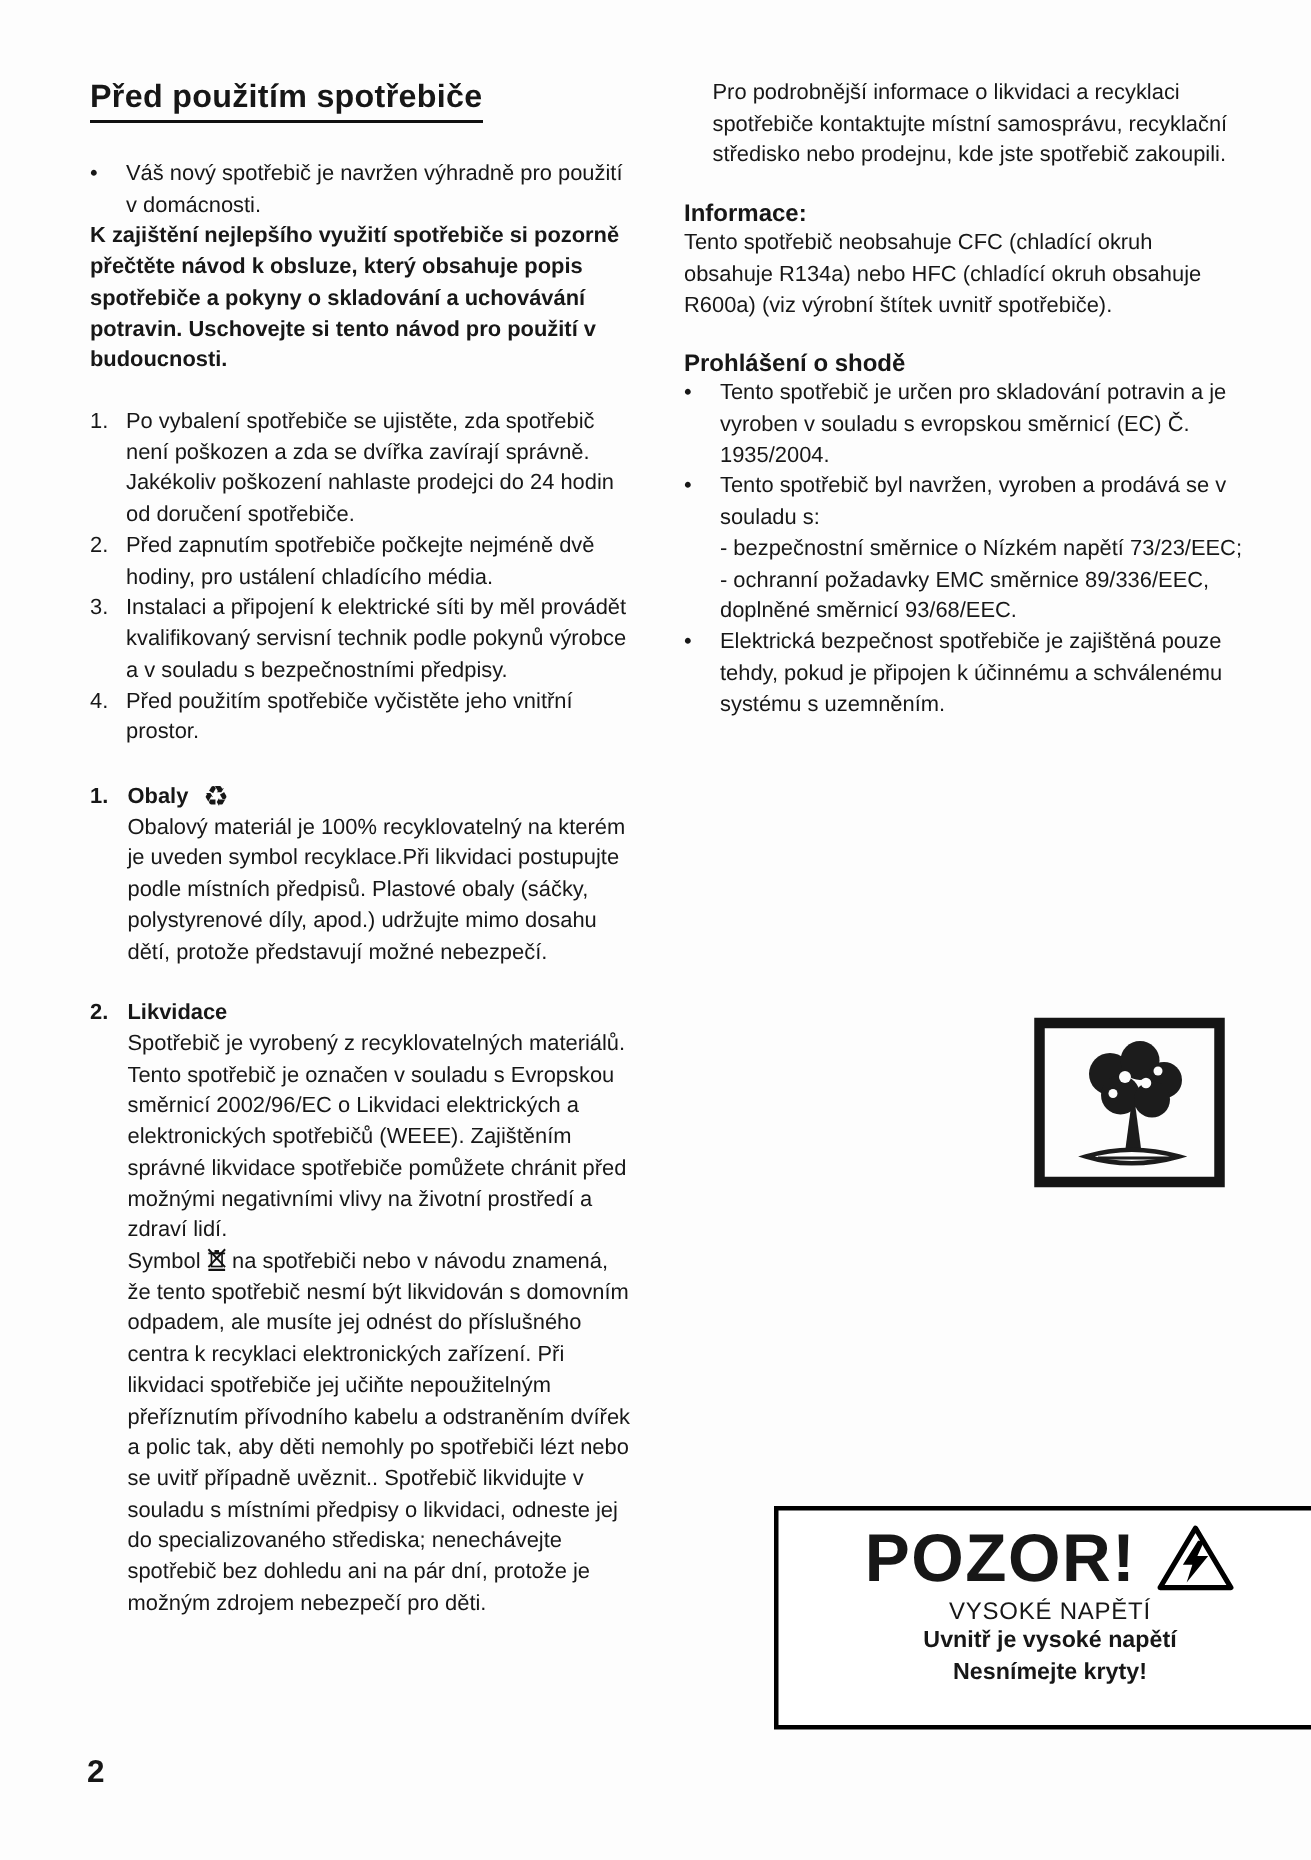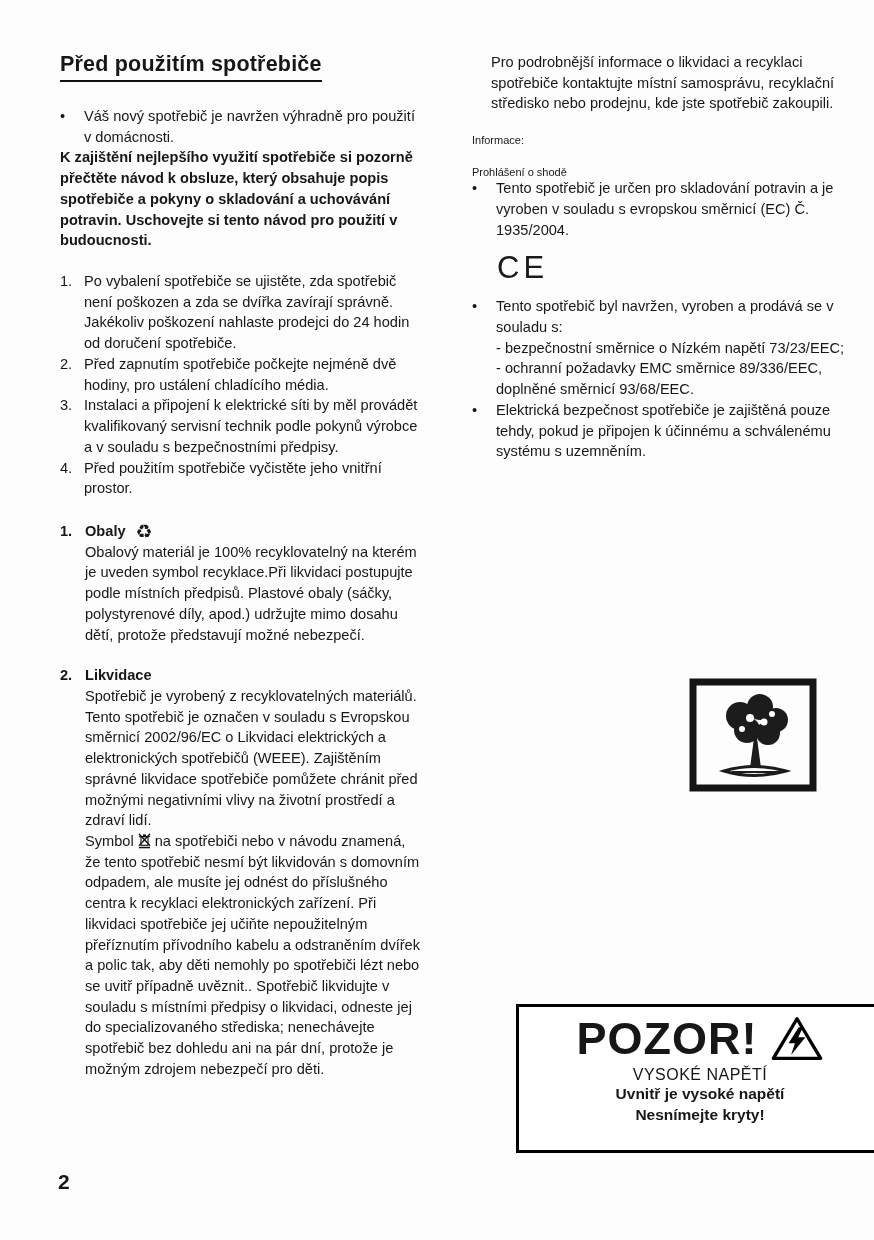--- a/index.html
+++ b/index.html
@@ -4,21 +4,21 @@
 <style>
   * { margin:0; padding:0; box-sizing:border-box; }
   html,body { background:#d9d9d9; }
   body { font-family:"Liberation Sans","DejaVu Sans",sans-serif; }
   .page {
     position:relative; width:874px; height:1240px; margin:0 auto;
     background:#fdfdfd; color:#171717; overflow:hidden;
   }
   .col { position:absolute; top:52px; }
   #col-left  { left:60px;  width:364px; }
-  #col-right { left:472px; width:372px; }
+  #col-right { left:456px; width:372px; }
 
   .doc-title {
     font-size:21.5px; font-weight:bold; width:fit-content;
     border-bottom:2.5px solid #111; padding-bottom:3px; margin-bottom:24px;
     letter-spacing:0.2px;
   }
 
   .para, .hang, .list-item, .sec-heading { font-size:14.6px; line-height:1.42; }
   .bold { font-weight:bold; }
 
@@ -35,21 +35,21 @@
 
   .sec-heading { display:flex; align-items:center; font-weight:bold; }
   .sec-heading .sec-num { flex:0 0 25px; }
   .recycle { font-weight:normal; font-size:19px; margin-left:10px; line-height:1; }
 
   .indented { margin-left:25px; }
   .indent-sm { padding-left:19px; }
 
   .weee-svg { vertical-align:-3px; margin:0 4px; }
 
-  .heading { font-size:11px; font-weight:normal; }
+  .heading { font-size:16px; font-weight:bold; }
 
   .prewrap { white-space:pre-line; }
 
   .ce {
     margin:10px 0 10px 25px; font-size:31px; letter-spacing:4px;
     font-weight:normal; color:#1a1a1a;
   }
 
   .tree-art { position:absolute; left:686px; top:676px; width:134px; height:126px; }
 
@@ -122,29 +122,29 @@
         <line x1="13" y1="1.8" x2="1" y2="14.6" stroke="#111" stroke-width="1.4"></line>
       </svg><span>na spotřebiči nebo v návodu znamená, že tento spotřebič nesmí být likvidován s domovním odpadem, ale musíte jej odnést do příslušného centra k recyklaci elektronických zařízení. Při likvidaci spotřebiče jej učiňte nepoužitelným přeříznutím přívodního kabelu a odstraněním dvířek a polic tak, aby děti nemohly po spotřebiči lézt nebo se uvitř případně uvěznit.. Spotřebič likvidujte v souladu s místními předpisy o likvidaci, odneste jej do specializovaného střediska; nenechávejte spotřebič bez dohledu ani na pár dní, protože je možným zdrojem nebezpečí pro děti.</span>
     </p>
   </div>
 
   <div class="col" id="col-right">
 
     <p class="para indent-sm">Pro podrobnější informace o likvidaci a recyklaci spotřebiče kontaktujte místní samosprávu, recyklační středisko nebo prodejnu, kde jste spotřebič zakoupili.</p>
 
     <p class="heading mt-gap">Informace:</p>
+    <p class="para">Tento spotřebič neobsahuje CFC (chladící okruh obsahuje R134a) nebo HFC (chladící okruh obsahuje R600a) (viz výrobní štítek uvnitř spotřebiče).</p>
 
     <p class="heading mt-gap">Prohlášení o shodě</p>
 
     <div class="hang">
       <span class="marker">•</span>
       <span class="hang-text">Tento spotřebič je určen pro skladování potravin a je vyroben v souladu s evropskou směrnicí (EC) Č. 1935/2004.</span>
     </div>
 
-    <div class="ce">CE</div>
 
     <div class="hang">
       <span class="marker">•</span>
       <span class="hang-text prewrap">Tento spotřebič byl navržen, vyroben a prodává se v souladu s:
 - bezpečnostní směrnice o Nízkém napětí 73/23/EEC;
 - ochranní požadavky EMC směrnice 89/336/EEC, doplněné směrnicí 93/68/EEC.</span>
     </div>
 
     <div class="hang">
       <span class="marker">•</span>

